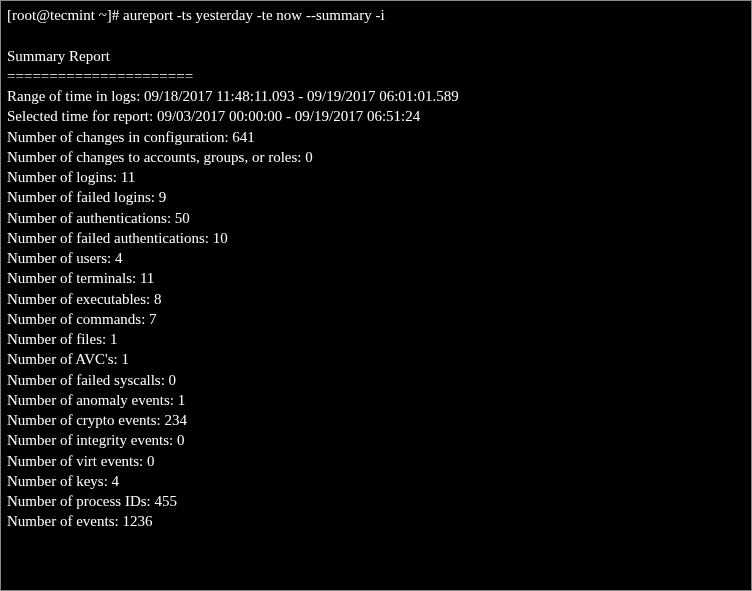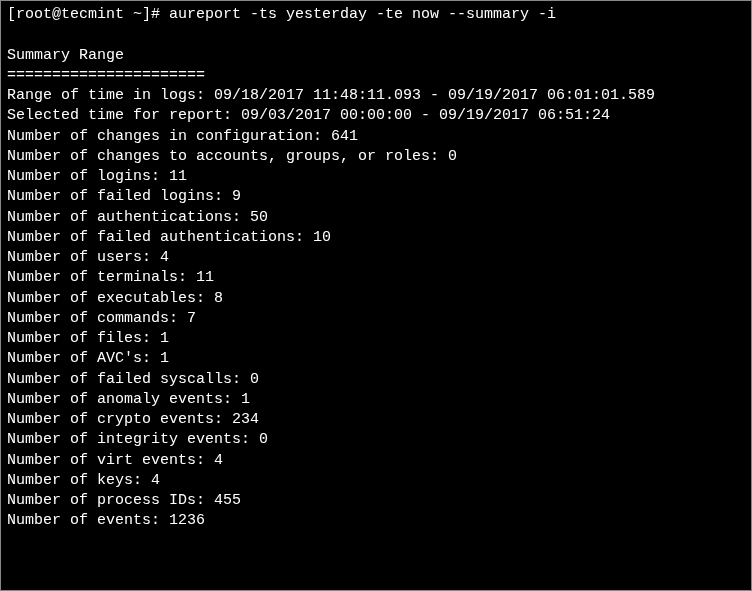--- a/index.html
+++ b/index.html
@@ -1,18 +1,19 @@
 <!DOCTYPE html>
 <html><head>
   <meta charset="utf-8">
   <style>
     * {
       margin: 0;
       padding: 0;
       box-sizing: border-box;
+      font-family: Liberation Serif, serif;
     }
     body {
       background-color: #000000;
       color: #ffffff;
       font-family: "Courier New", Courier, monospace;
       font-size: 15px;
       line-height: 1.35;
       padding: 4px 6px;
       width: 752px;
       height: 591px;
@@ -25,40 +26,40 @@
     .blank {
       height: 1.35em;
     }
   </style>
 </head>
 <body>
 
 <div>
   <div class="line"><span>[root@tecmint ~]# </span><span>aureport -ts yesterday -te now --summary -i</span></div>
   <div class="blank"></div>
-  <div class="line">Summary Range</div>
+  <div class="line">Summary Report</div>
   <div class="line">======================</div>
   <div id="rows">
       <div class="line">Range of time in logs: 09/18/2017 11:48:11.093 - 09/19/2017 06:01:01.589</div>
       <div class="line">Selected time for report: 09/03/2017 00:00:00 - 09/19/2017 06:51:24</div>
       <div class="line">Number of changes in configuration: 641</div>
       <div class="line">Number of changes to accounts, groups, or roles: 0</div>
       <div class="line">Number of logins: 11</div>
       <div class="line">Number of failed logins: 9</div>
       <div class="line">Number of authentications: 50</div>
       <div class="line">Number of failed authentications: 10</div>
       <div class="line">Number of users: 4</div>
       <div class="line">Number of terminals: 11</div>
       <div class="line">Number of executables: 8</div>
       <div class="line">Number of commands: 7</div>
       <div class="line">Number of files: 1</div>
       <div class="line">Number of AVC's: 1</div>
       <div class="line">Number of failed syscalls: 0</div>
       <div class="line">Number of anomaly events: 1</div>
       <div class="line">Number of crypto events: 234</div>
       <div class="line">Number of integrity events: 0</div>
-      <div class="line">Number of virt events: 4</div>
+      <div class="line">Number of virt events: 0</div>
       <div class="line">Number of keys: 4</div>
       <div class="line">Number of process IDs: 455</div>
       <div class="line">Number of events: 1236</div>
     </div>
 
 </div>
 
 </body></html>

